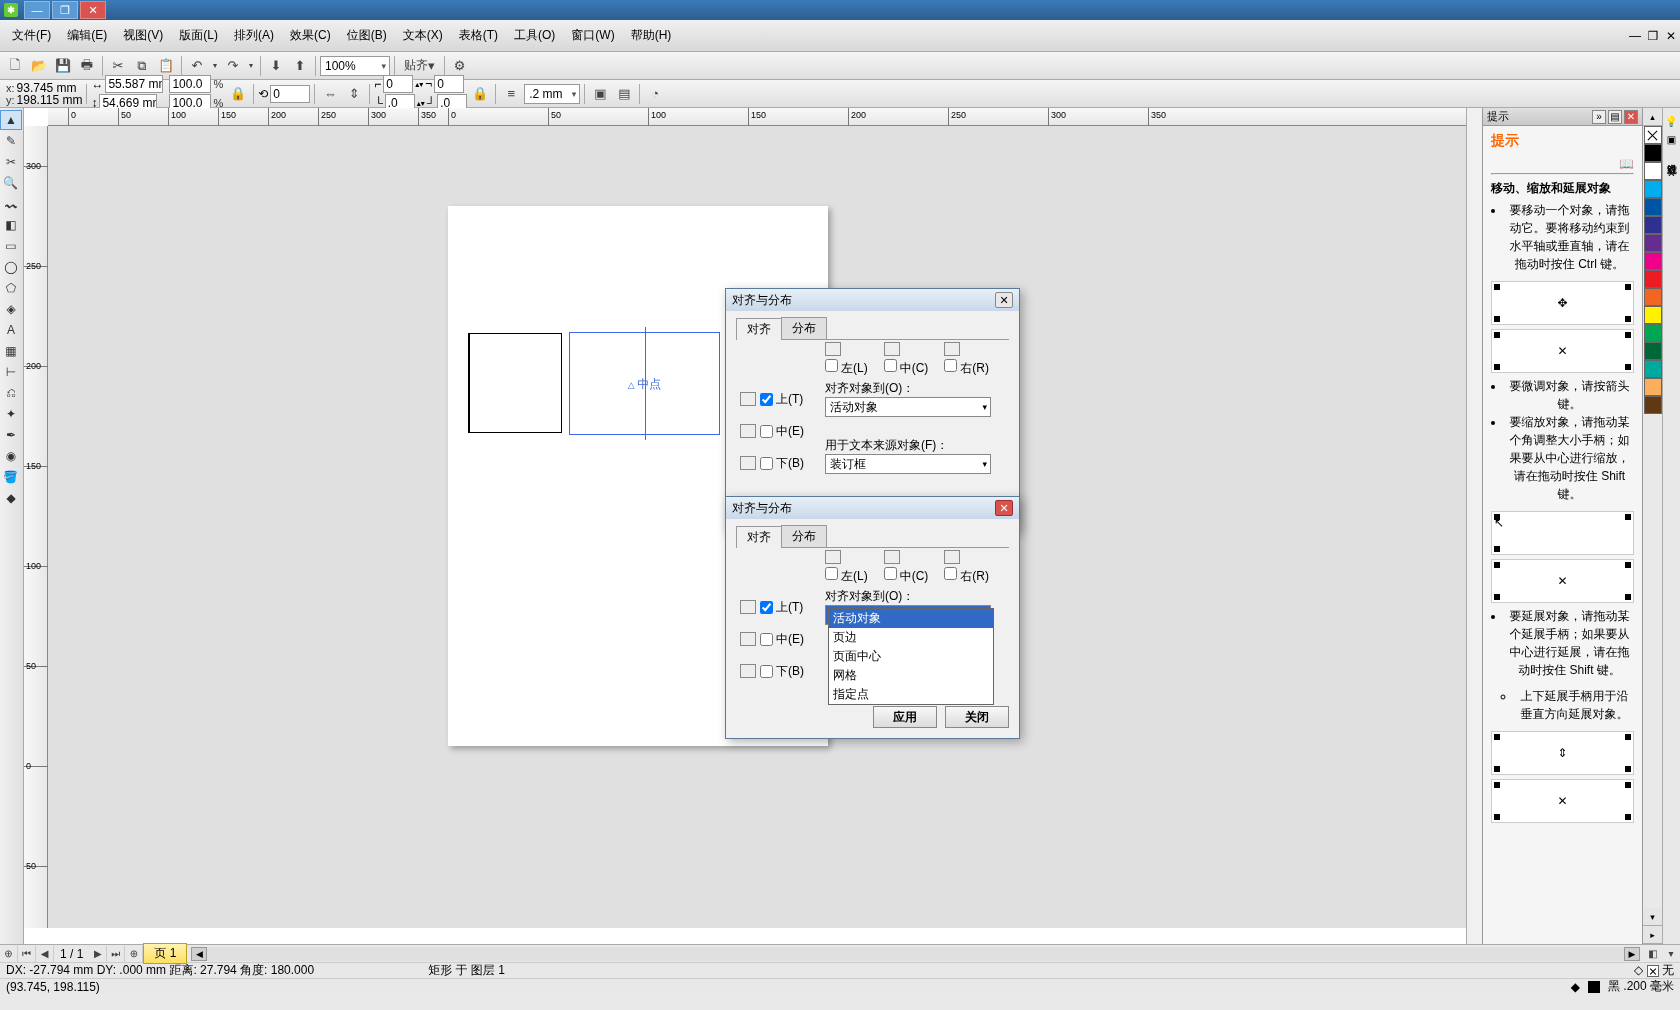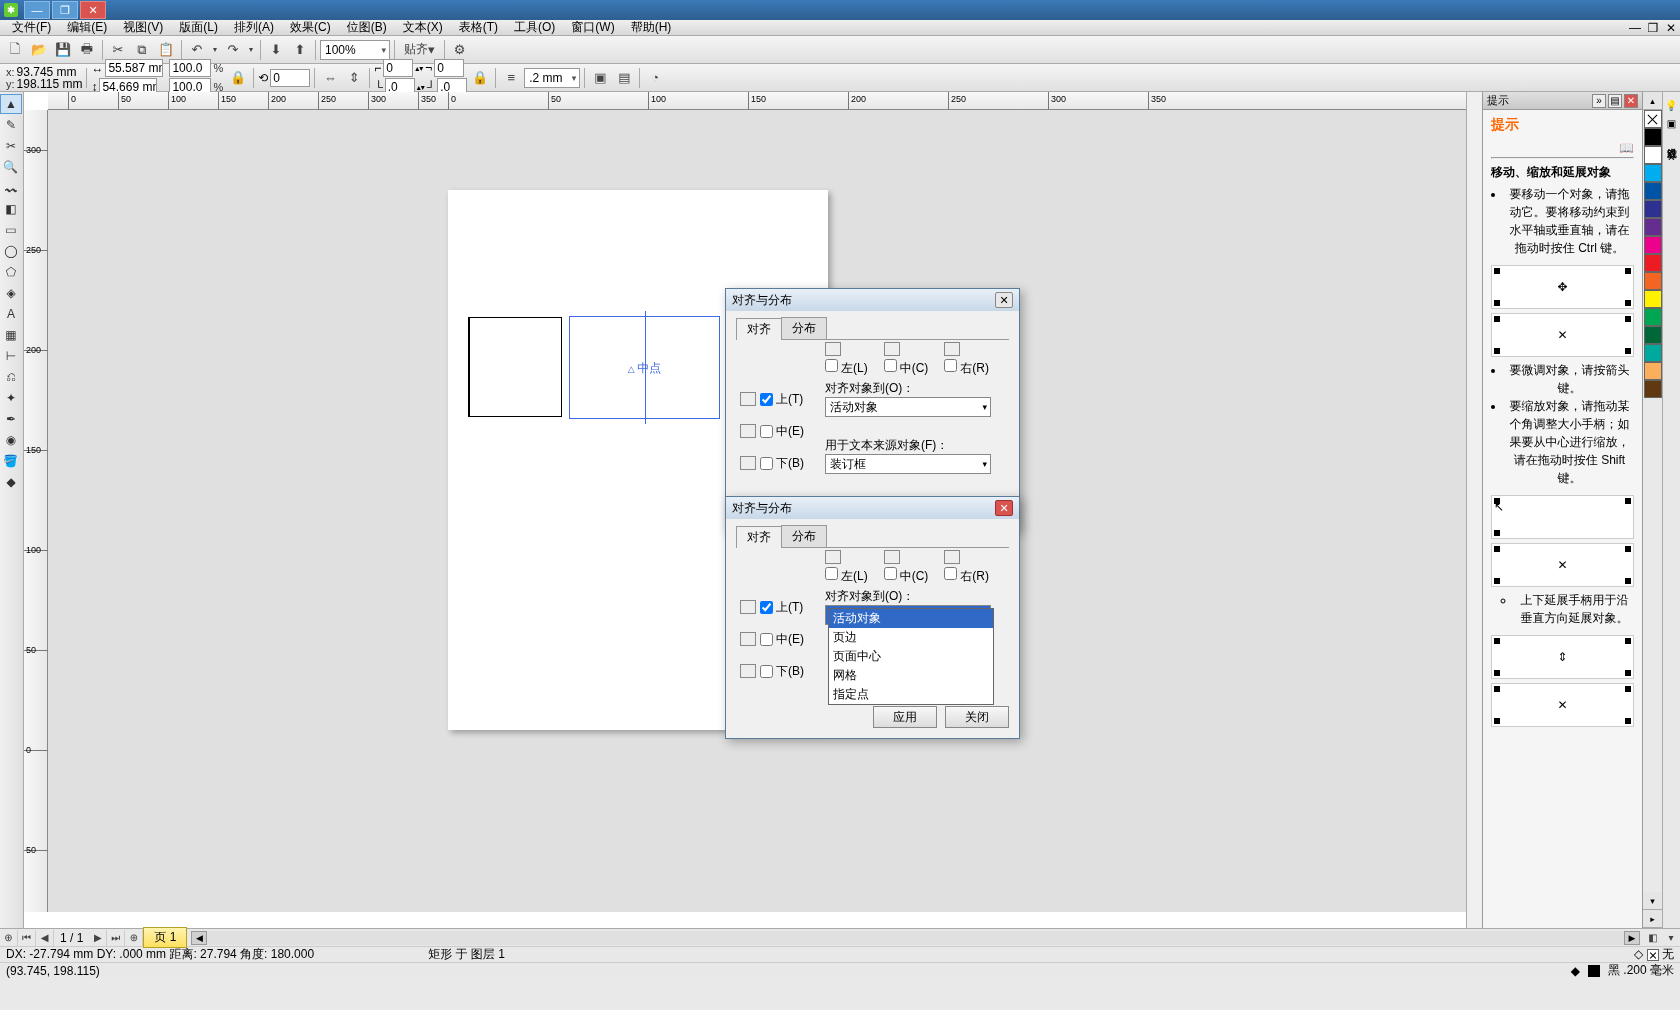--- a/index.html
+++ b/index.html
@@ -7,21 +7,21 @@
 
 
 .titlebar { height:20px; background:linear-gradient(to bottom,#3a7ab8,#2d5e8f); color:#fff; display:flex; align-items:center; padding-left:4px; }
 .titlebar .logo { width:14px; height:14px; background:#6c3; border-radius:2px; margin-right:4px; display:flex; align-items:center; justify-content:center; color:#fff; font-size:9px; font-weight:bold; }
 .titlebar .title { flex:1; }
 .win-ctrls { display:flex; }
 .win-ctrls div { width:26px; height:18px; background:#5a9bd5; margin-left:2px; display:flex; align-items:center; justify-content:center; color:#fff; font-size:11px; cursor:pointer; border:1px solid rgba(255,255,255,.3); }
 .win-ctrls .close { background:#d9534f; }
 
 
-.menubar { height:16px; background:linear-gradient(to bottom,#f0f0f0,#d8d8d8); border-bottom:1px solid #aaa; display:flex; align-items:center; padding-left:4px; }
+.menubar { height:32px; background:linear-gradient(to bottom,#f0f0f0,#d8d8d8); border-bottom:1px solid #aaa; display:flex; align-items:center; padding-left:4px; }
 .menubar span { padding:2px 8px; cursor:pointer; }
 .menubar .doc-ctrls { margin-left:auto; display:flex; }
 .menubar .doc-ctrls div { width:18px; height:16px; display:flex; align-items:center; justify-content:center; cursor:pointer; }
 
 
 .toolbar1,.toolbar2 { height:28px; background:linear-gradient(to bottom,#f5f5f5,#e0e0e0); border-bottom:1px solid #aaa; display:flex; align-items:center; padding:0 4px; gap:2px; }
 .tb-btn { width:22px; height:22px; border:1px solid transparent; display:flex; align-items:center; justify-content:center; cursor:pointer; font-size:13px; color:#444; }
 .tb-sep { width:1px; height:20px; background:#aaa; margin:0 2px; }
 .tb-combo { height:20px; border:1px solid #999; background:#fff; padding:0 16px 0 4px; display:flex; align-items:center; position:relative; cursor:pointer; }
 .tb-combo::after { content:"▾"; position:absolute; right:3px; font-size:9px; color:#555; }
@@ -91,21 +91,21 @@
 .dlg-tab { padding:2px 10px; border:1px solid #999; border-bottom:none; background:#e0e0e0; cursor:pointer; margin-right:-1px; }
 .dlg-tab.active { background:#f0f0f0; position:relative; top:1px; }
 .dlg-content { padding:8px 4px; display:flex; }
 .dlg-left { width:85px; }
 .dlg-right { flex:1; }
 .dlg-row { display:flex; align-items:center; margin-bottom:10px; height:22px; }
 .dlg-ico { width:16px; height:14px; border:1px solid #888; background:#eee; display:inline-block; margin-right:4px; }
 .dlg-chk { margin-right:3px; }
 .dlg-select { width:166px; height:20px; border:1px solid #888; background:#fff; padding:0 14px 0 4px; position:relative; display:flex; align-items:center; cursor:pointer; }
 .dlg-select::after { content:"▾"; position:absolute; right:3px; font-size:9px; }
-.dlg-btns { display:flex; justify-content:flex-end; gap:8px; padding-top:6px; }
+.dlg-btns { display:flex; justify-content:flex-end; gap:8px; padding-top:6px;font-weight:bold; }
 .dlg-btn { width:64px; height:22px; border:1px solid #888; background:linear-gradient(to bottom,#f8f8f8,#dcdcdc); cursor:pointer; display:flex; align-items:center; justify-content:center; }
 .dropdown-list { position:absolute; left:102px; top:89px; width:166px; background:#fff; border:1px solid #666; z-index:10; }
 .dropdown-list div { padding:1px 4px; cursor:pointer; }
 .dropdown-list div.sel { background:#3169c6; color:#fff; }
 
 
 .page-nav { height:18px; background:#e8e8e8; border-top:1px solid #aaa; display:flex; align-items:center; position:relative; }
 .pn-icon { width:18px; height:16px; display:flex; align-items:center; justify-content:center; cursor:pointer; font-size:10px; color:#444; border-right:1px solid #ccc; }
 .pn-tab { padding:1px 10px; background:linear-gradient(to bottom,#fff3b0,#fde060); border:1px solid #b8a020; cursor:pointer; }
 .pn-scroll { flex:1; background:#e0e0e0; margin:0 4px; height:14px; display:flex; align-items:center; }
@@ -383,20 +383,23 @@
         <div class="h" style="bottom:2px;left:2px;"></div>
         <div style="position:absolute;top:2px;left:2px;">↖</div>
       </div>
       <div class="diag">
         <div class="h" style="top:2px;left:2px;"></div>
           <div class="h" style="top:2px;right:2px;"></div>
         <div class="h" style="bottom:2px;left:2px;"></div>
           <div class="h" style="bottom:2px;right:2px;"></div>
         <div style="position:absolute;top:50%;left:50%;transform:translate(-50%,-50%);">✕</div>
       </div>
+      <ul>
+          <li>要延展对象，请拖动某个延展手柄；如果要从中心进行延展，请在拖动时按住 Shift 键。</li>
+        </ul>
       <ul style="list-style:circle;padding-left:24px;">
           <li>上下延展手柄用于沿垂直方向延展对象。</li>
         </ul>
       <div class="diag">
         <div class="h" style="top:2px;left:2px;"></div>
           <div class="h" style="top:2px;right:2px;"></div>
         <div class="h" style="bottom:2px;left:2px;"></div>
           <div class="h" style="bottom:2px;right:2px;"></div>
         <div style="position:absolute;top:50%;left:50%;transform:translate(-50%,-50%);">⇕</div>
       </div>

